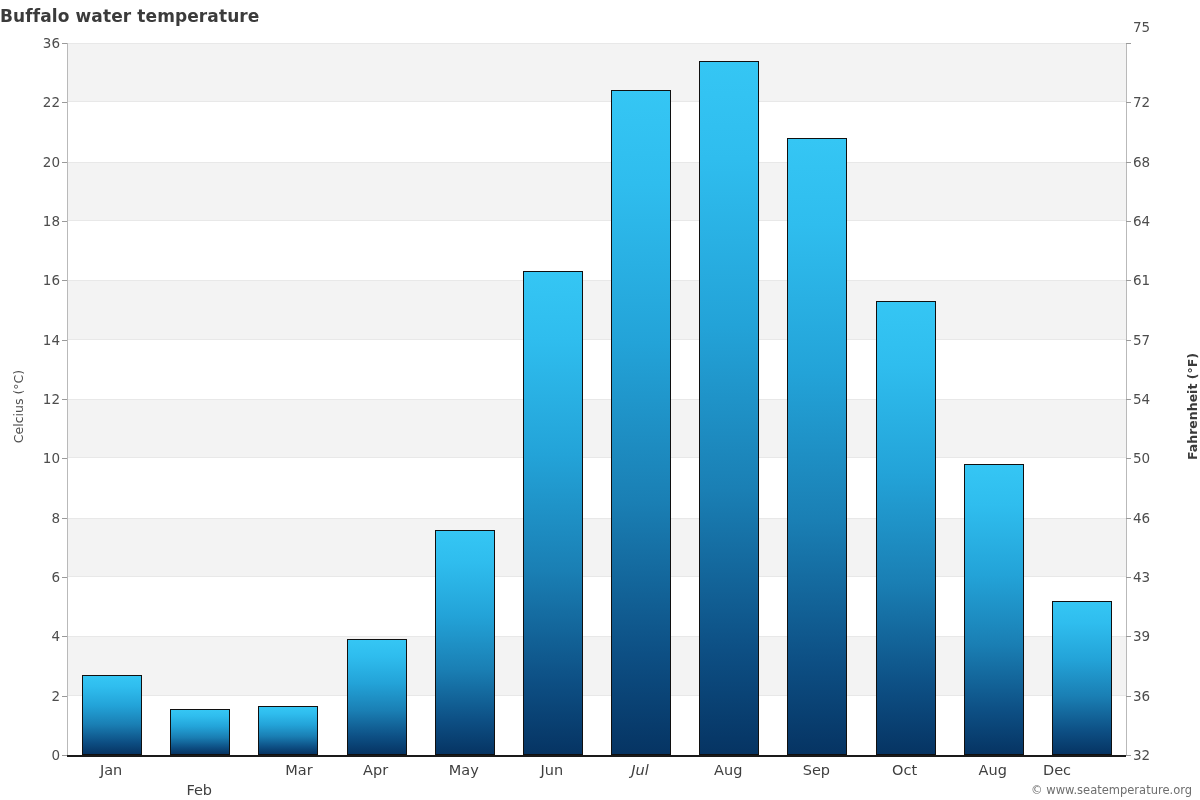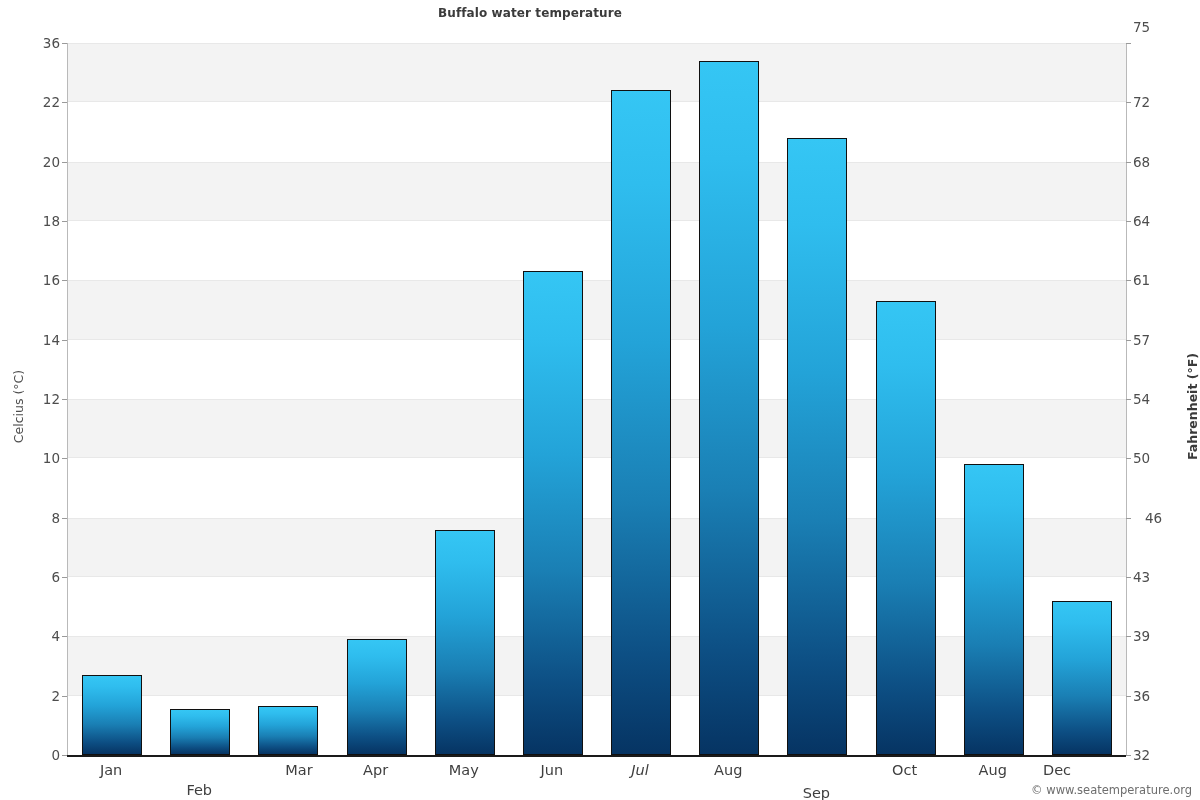--- a/index.html
+++ b/index.html
@@ -21,22 +21,21 @@
     width: 1200px;
     height: 800px;
   }
 
   
   #chart-title {
     position: absolute;
     left: 0;
     top: 6px;
     width: 1060px;
-    text-align: center;
-    font-size: 12px;
+    font-size: 17px;
     font-weight: bold;
     color: #3b3b3b;
     letter-spacing: 0.1px;
   }
 
   
   #plot-area {
     position: absolute;
     left: 67px;
     top: 43px;
@@ -224,21 +223,21 @@
     </div>
   <div id="right-axis">
       <div class="tick-right-inner" style="top: 755px;">32</div>
       <div class="tick-mark-right" style="top: 755px;"></div>
       <div class="tick-right-inner" style="top: 695.667px;">36</div>
       <div class="tick-mark-right" style="top: 695.667px;"></div>
       <div class="tick-right-inner" style="top: 636.333px;">39</div>
       <div class="tick-mark-right" style="top: 636.333px;"></div>
       <div class="tick-right-inner" style="top: 577px;">43</div>
       <div class="tick-mark-right" style="top: 577px;"></div>
-      <div class="tick-right-inner" style="top: 517.667px; margin-left: 12px;">46</div>
+      <div class="tick-right-inner" style="top: 517.667px;">46</div>
       <div class="tick-mark-right" style="top: 517.667px;"></div>
       <div class="tick-right-inner" style="top: 458.333px;">50</div>
       <div class="tick-mark-right" style="top: 458.333px;"></div>
       <div class="tick-right-inner" style="top: 399px;">54</div>
       <div class="tick-mark-right" style="top: 399px;"></div>
       <div class="tick-right-inner" style="top: 339.667px;">57</div>
       <div class="tick-mark-right" style="top: 339.667px;"></div>
       <div class="tick-right-inner" style="top: 280.333px;">61</div>
       <div class="tick-mark-right" style="top: 280.333px;"></div>
       <div class="tick-right-inner" style="top: 221px;">64</div>
@@ -252,21 +251,21 @@
     </div>
   <div id="x-axis">
       <div class="xtick" style="left: 51.0833px;">Jan</div>
       <div class="xtick" style="left: 139.25px; margin-top: 20px;">Feb</div>
       <div class="xtick" style="left: 239px;">Mar</div>
       <div class="xtick" style="left: 315.583px;">Apr</div>
       <div class="xtick" style="left: 403.75px;">May</div>
       <div class="xtick" style="left: 491.917px;">Jun</div>
       <div class="xtick" style="left: 580.083px; font-style: italic;">Jul</div>
       <div class="xtick" style="left: 668.25px;">Aug</div>
-      <div class="xtick" style="left: 756.417px; margin-top: 23px;">Sep</div>
+      <div class="xtick" style="left: 756.417px;">Sep</div>
       <div class="xtick" style="left: 844.583px;">Oct</div>
       <div class="xtick" style="left: 932.75px;">Aug</div>
       <div class="xtick" style="left: 997px;">Dec</div>
     </div>
 
   <div id="ylabel-left">Celcius (°C)</div>
   <div id="ylabel-right">Fahrenheit (°F)</div>
 
   <div id="footer-credit">© www.seatemperature.org</div>
 </div>

